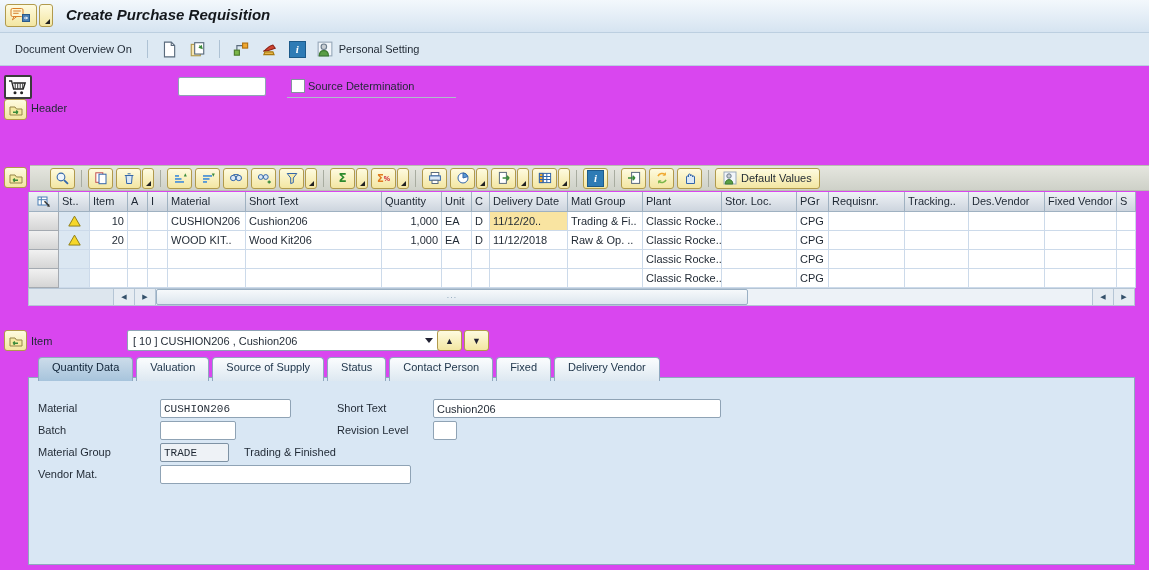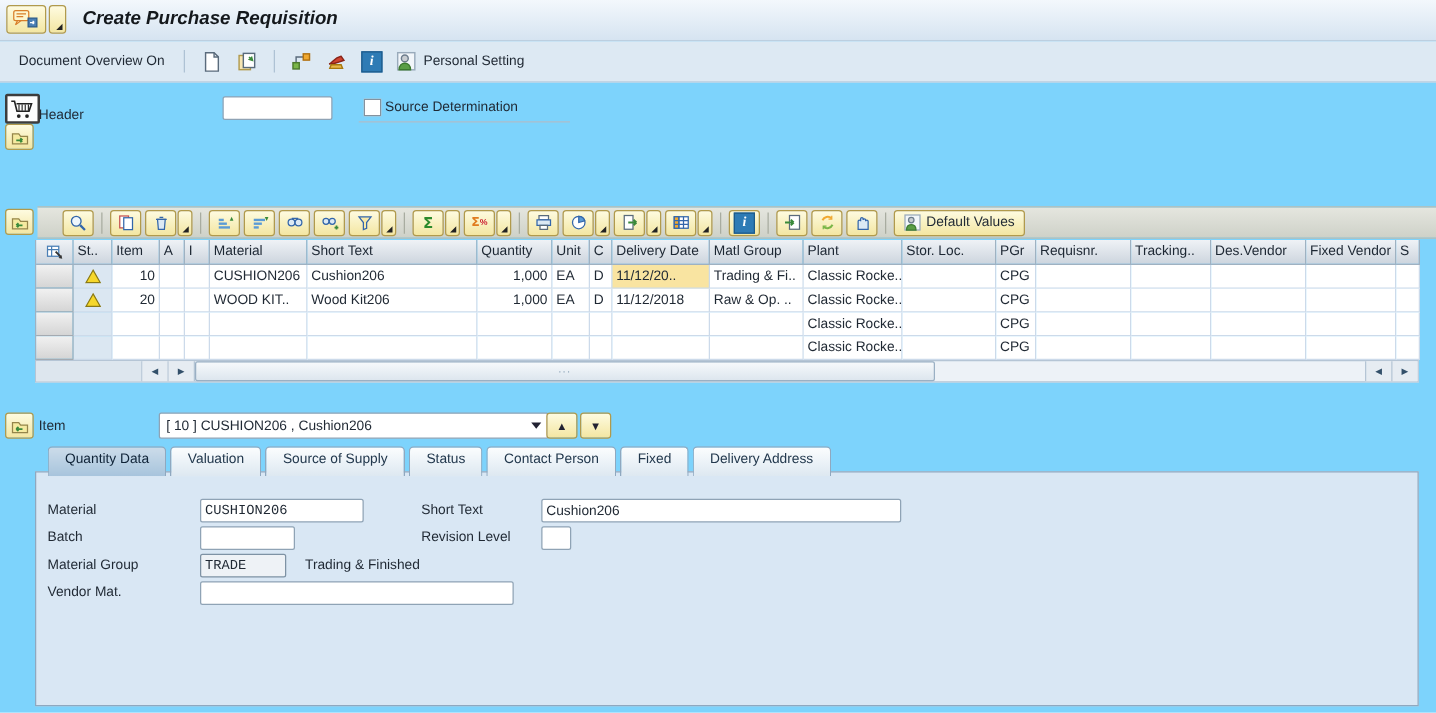--- a/index.html
+++ b/index.html
@@ -1,16 +1,16 @@
 <!DOCTYPE html>
 <html><head>
 <meta charset="utf-8">
 <style>
   html,body{margin:0;padding:0}
-  #screen{position:relative;width:1149px;height:570px;background:#7dd3fc;
+  #screen{position:relative;width:1149px;height:570px;background:#d946ef;
     font-family:"Liberation Sans",sans-serif;font-size:11px;color:#1f2833;overflow:hidden}
 
   
   .titlebar{position:absolute;left:0;top:0;width:100%;height:32px;
     background:linear-gradient(#f3f8fc,#d6e4f1);border-bottom:1px solid #bccfe0}
   .yb{background:linear-gradient(#fefbe0,#f3e6a2);border:1px solid #b19a4c;border-radius:3px;
     display:inline-flex;align-items:center;justify-content:center;box-sizing:border-box}
   .svc-btn{position:absolute;left:5px;top:4px;width:32px;height:23px}
   .svc-dd{position:absolute;left:39px;top:4px;width:14px;height:23px;position:absolute}
   .corner{position:absolute;right:2px;bottom:2px;width:0;height:0;
@@ -165,21 +165,21 @@
   <span class="cb"></span>
   <span class="lbl" style="left:308px;top:80px">Source Determination</span>
   <div class="uline"></div>
 
   <div class="yb fold-btn" style="left:4px;top:99px">
     <svg width="16" height="14" viewBox="0 0 16 14">
       <path d="M2 4h5l1.5 2H14v6H2z" fill="#f5eaa0" stroke="#95854a"></path>
       <path d="M5 9.2h5M10 9.2L8.2 7.6M10 9.2l-1.8 1.6" stroke="#3a8a3a" stroke-width="1.4" fill="none"></path>
     </svg>
   </div>
-  <span class="lbl" style="left:31px;top:86px">Header</span>
+  <span class="lbl" style="left:31px;top:102px">Header</span>
 
   <div class="yb fold-btn" style="left:4px;top:167px">
     <svg width="16" height="14" viewBox="0 0 16 14">
       <path d="M2 4h5l1.5 2H14v6H2z" fill="#f5eaa0" stroke="#95854a"></path>
       <path d="M10 9.2H5M5 9.2l1.8-1.6M5 9.2l1.8 1.6" stroke="#3a8a3a" stroke-width="1.4" fill="none"></path>
     </svg>
   </div>
   <div class="gridbar">
     <span class="yb ib">
       <svg width="15" height="15" viewBox="0 0 14 14">
@@ -480,21 +480,21 @@
   <span class="yb upbtn" style="left:437px;top:330px">▲</span>
   <span class="yb upbtn" style="left:464px;top:330px">▼</span>
 
   <div class="tabstrip" id="tabs">
       <div class="tab active">Quantity Data</div>
       <div class="tab">Valuation</div>
       <div class="tab">Source of Supply</div>
       <div class="tab">Status</div>
       <div class="tab">Contact Person</div>
       <div class="tab">Fixed</div>
-      <div class="tab">Delivery Address</div>
+      <div class="tab">Delivery Vendor</div>
     </div>
   <div class="panel"></div>
 
   <span class="lbl" style="left:38px;top:402px">Material</span>
   <input class="inp mono" style="left: 160px; top: 399px; width: 131px;" value="CUSHION206">
   <span class="lbl" style="left:337px;top:402px">Short Text</span>
   <input class="inp" style="left: 433px; top: 399px; width: 288px;" value="Cushion206">
 
   <span class="lbl" style="left:38px;top:424px">Batch</span>
   <input class="inp mono" style="left: 160px; top: 421px; width: 76px;" value="">

